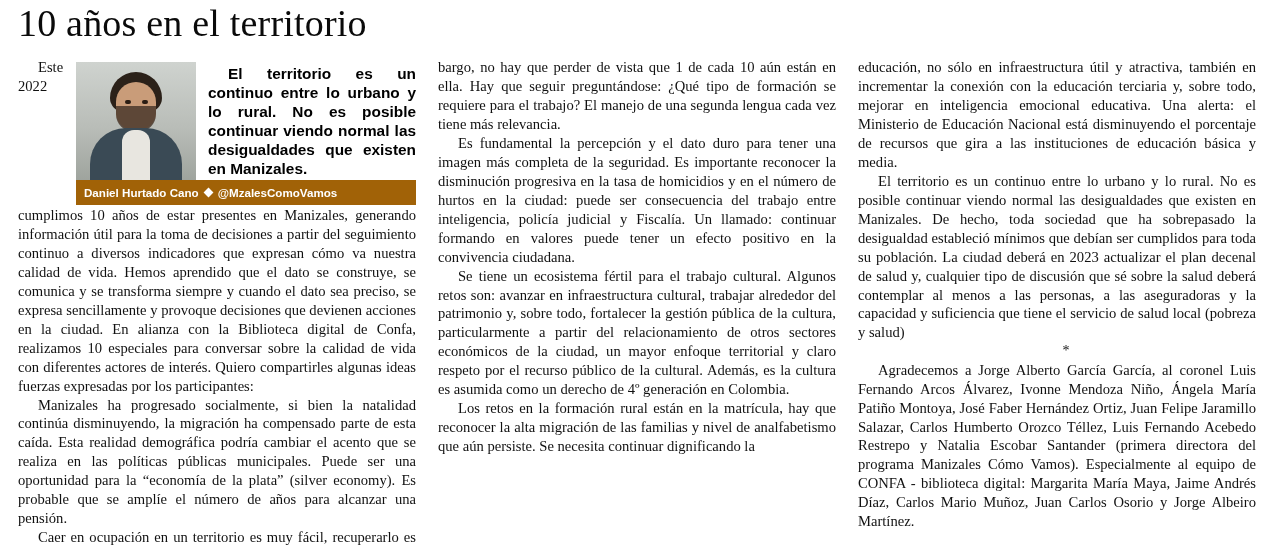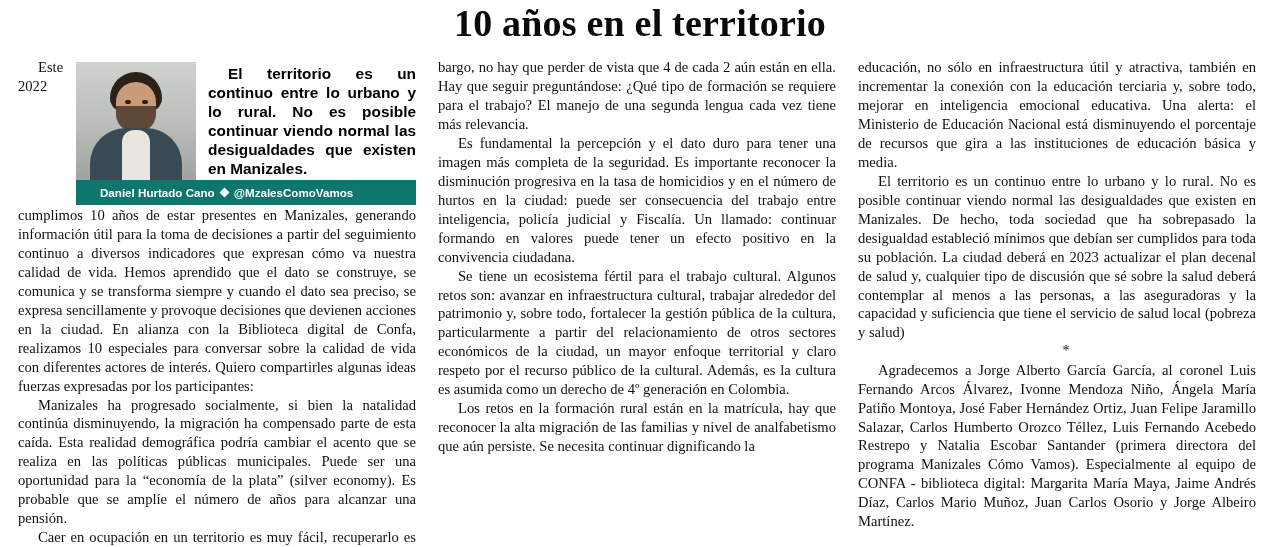--- a/index.html
+++ b/index.html
@@ -15,24 +15,23 @@
     overflow: hidden;
   }
   .page {
     position: relative;
     width: 1280px;
     height: 547px;
     box-sizing: border-box;
     padding: 0 18px;
   }
   .headline {
-    text-align: center;
     font-family: "Liberation Serif", serif;
     font-size: 38px;
-    font-weight: 700;
+    font-weight: 400;
     letter-spacing: 0.2px;
     margin: 4px 0 14px 0;
     line-height: 1.05;
     color: #0a0a0a;
   }
   .columns {
     display: flex;
     gap: 22px;
     align-items: flex-start;
   }
@@ -148,26 +147,26 @@
   }
   .quote-text {
     font-family: "Liberation Sans", sans-serif;
     font-weight: bold;
     font-size: 15.4px;
     line-height: 1.24;
     color: #000;
     margin: 0;
   }
   .byline-bar {
-    background: #0f766e;
+    background: #a16207;
     color: #ffffff;
     font-family: "Liberation Sans", sans-serif;
     font-size: 11.6px;
     font-weight: bold;
-    padding: 5px 24px;
+    padding: 5px 8px;
     display: flex;
     align-items: center;
     gap: 6px;
     width: 340px;
     box-sizing: border-box;
   }
   .byline-bar .diamond {
     display: inline-block;
     width: 7px;
     height: 7px;
@@ -211,21 +210,21 @@
           <span class="byline-handle">@MzalesComoVamos</span>
         </div>
       </div>
 
       <p class="first">Este 2022 cumplimos 10 años de estar presentes en Manizales, generando información útil para la toma de decisiones a partir del seguimiento continuo a diversos indicadores que expresan cómo va nuestra calidad de vida. Hemos aprendido que el dato se construye, se comunica y se transforma siempre y cuando el dato sea preciso, se expresa sencillamente y provoque decisiones que devienen acciones en la ciudad. En alianza con la Biblioteca digital de Confa, realizamos 10 especiales para conversar sobre la calidad de vida con diferentes actores de interés. Quiero compartirles algunas ideas fuerzas expresadas por los participantes:</p>
       <p>Manizales ha progresado socialmente, si bien la natalidad continúa disminuyendo, la migración ha compensado parte de esta caída. Esta realidad demográfica podría cambiar el acento que se realiza en las políticas públicas municipales. Puede ser una oportunidad para la “economía de la plata” (silver economy). Es probable que se amplíe el número de años para alcanzar una pensión.</p>
       <p>Caer en ocupación en un territorio es muy fácil, recuperarlo es aún más difícil. Es importante reconocer la baja informalidad que hay en Manizales comparado con otras ciudades, sin em-</p>
     </div>
 
     <div class="col">
-      <p class="noindent">bargo, no hay que perder de vista que 4 de cada 2 aún están en ella. Hay que seguir preguntándose: ¿Qué tipo de formación se requiere para el trabajo? El manejo de una segunda lengua cada vez tiene más relevancia.</p>
+      <p class="noindent">bargo, no hay que perder de vista que 1 de cada 10 aún están en ella. Hay que seguir preguntándose: ¿Qué tipo de formación se requiere para el trabajo? El manejo de una segunda lengua cada vez tiene más relevancia.</p>
       <p>Es fundamental la percepción y el dato duro para tener una imagen más completa de la seguridad. Es importante reconocer la disminución progresiva en la tasa de homicidios y en el número de hurtos en la ciudad: puede ser consecuencia del trabajo entre inteligencia, policía judicial y Fiscalía. Un llamado: continuar formando en valores puede tener un efecto positivo en la convivencia ciudadana.</p>
       <p>Se tiene un ecosistema fértil para el trabajo cultural. Algunos retos son: avanzar en infraestructura cultural, trabajar alrededor del patrimonio y, sobre todo, fortalecer la gestión pública de la cultura, particularmente a partir del relacionamiento de otros sectores económicos de la ciudad, un mayor enfoque territorial y claro respeto por el recurso público de la cultural. Además, es la cultura es asumida como un derecho de 4º generación en Colombia.</p>
       <p>Los retos en la formación rural están en la matrícula, hay que reconocer la alta migración de las familias y nivel de analfabetismo que aún persiste. Se necesita continuar dignificando la</p>
     </div>
 
     <div class="col">
       <p class="noindent">educación, no sólo en infraestructura útil y atractiva, también en incrementar la conexión con la educación terciaria y, sobre todo, mejorar en inteligencia emocional educativa. Una alerta: el Ministerio de Educación Nacional está disminuyendo el porcentaje de recursos que gira a las instituciones de educación básica y media.</p>
       <p>El territorio es un continuo entre lo urbano y lo rural. No es posible continuar viendo normal las desigualdades que existen en Manizales. De hecho, toda sociedad que ha sobrepasado la desigualdad estableció mínimos que debían ser cumplidos para toda su población. La ciudad deberá en 2023 actualizar el plan decenal de salud y, cualquier tipo de discusión que sé sobre la salud deberá contemplar al menos a las personas, a las aseguradoras y la capacidad y suficiencia que tiene el servicio de salud local (pobreza y salud)</p>
       <p class="sep">*</p>
       <p>Agradecemos a Jorge Alberto García García, al coronel Luis Fernando Arcos Álvarez, Ivonne Mendoza Niño, Ángela María Patiño Montoya, José Faber Hernández Ortiz, Juan Felipe Jaramillo Salazar, Carlos Humberto Orozco Téllez, Luis Fernando Acebedo Restrepo y Natalia Escobar Santander (primera directora del programa Manizales Cómo Vamos). Especialmente al equipo de CONFA - biblioteca digital: Margarita María Maya, Jaime Andrés Díaz, Carlos Mario Muñoz, Juan Carlos Osorio y Jorge Albeiro Martínez.</p>

